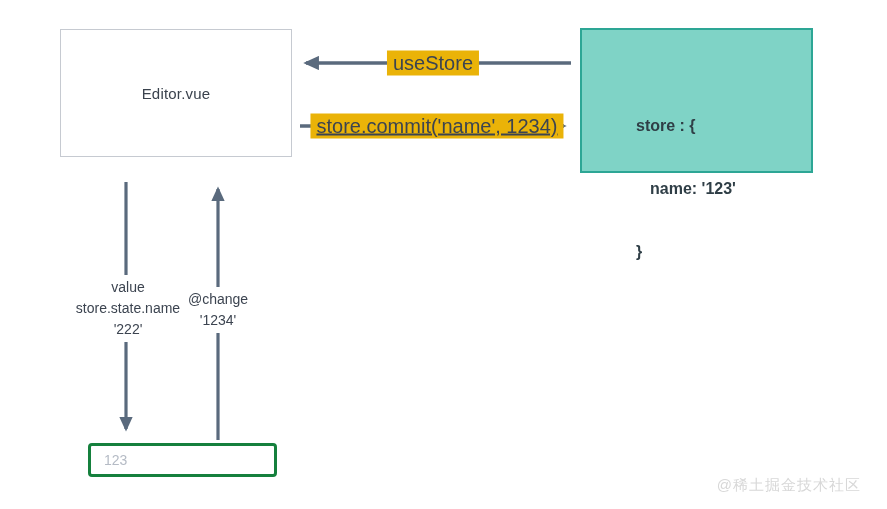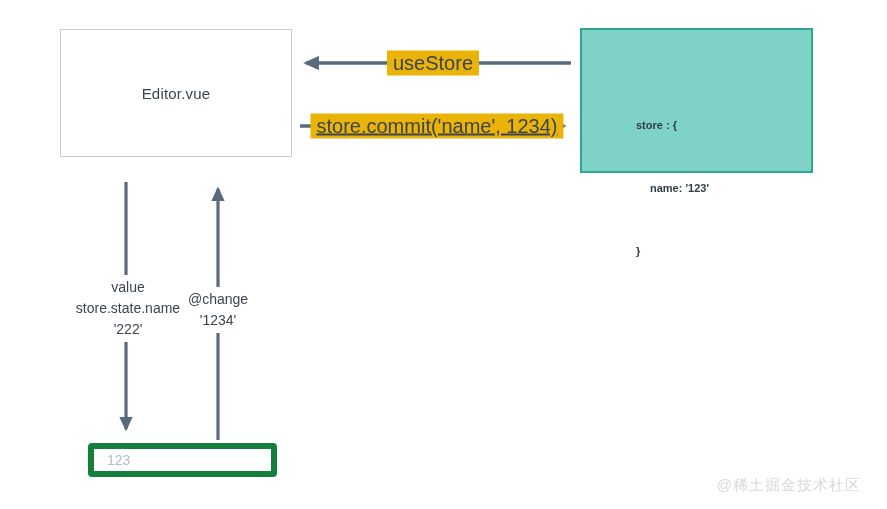--- a/index.html
+++ b/index.html
@@ -37,21 +37,21 @@
   }
   .store-box {
     left: 580px; top: 28px;
     width: 233px; height: 145px;
     background: #7fd3c6;
     border: 2px solid #2da695;
   }
   .store-code {
     position: absolute;
     left: 54px; top: 43px;
-    font-size: 11px;
+    font-size: 16px;
     font-weight: 700;
     color: #2f3e46;
     line-height: 21px;
     white-space: pre;
   }
   .store-code .code-line { display: block; }
   .store-code .code-line.indent { padding-left: 14px; }
   .h-arrow-label {
     position: absolute;
     transform: translate(-50%, -50%);
@@ -75,21 +75,21 @@
     white-space: nowrap;
   }
   .value-label { left: 128px; top: 275px; }
   .change-label { left: 218px; top: 287px; }
   .v-label .label-line { display: block; }
   .text-input {
     position: absolute;
     left: 88px; top: 443px;
     width: 189px; height: 34px;
     box-sizing: border-box;
-    border: 6px solid #15803d;
+    border: 3px solid #15803d;
     border-radius: 4px;
     background: #ffffff;
     padding: 0 0 0 13px;
     font-family: "Liberation Sans", "DejaVu Sans", sans-serif;
     font-size: 14px;
     color: #b5bbc5;
     outline: none;
   }
   .text-input::placeholder { color: #b5bbc5; opacity: 1; }
   .watermark {

